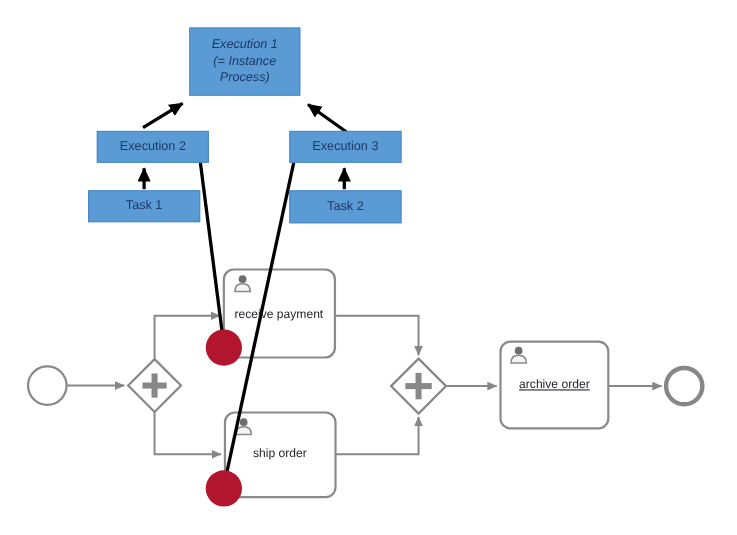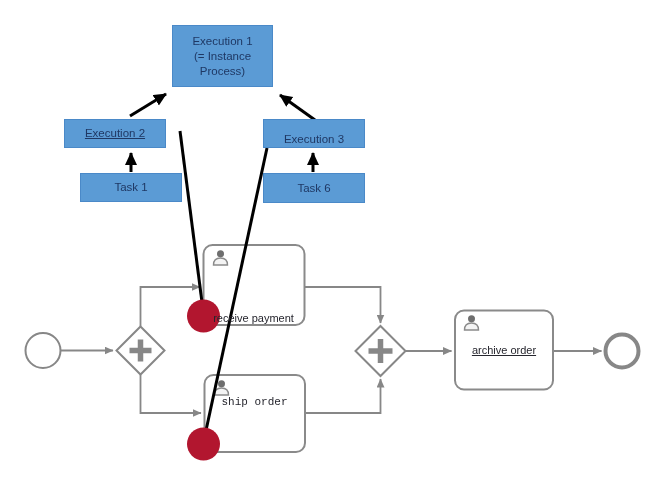--- a/index.html
+++ b/index.html
@@ -82,39 +82,39 @@
     <line x1="130" y1="116" x2="166" y2="94" stroke="#000000" stroke-width="3" marker-end="url(#blackArrow)"></line>
     <line x1="315" y1="120" x2="280" y2="95" stroke="#000000" stroke-width="3" marker-end="url(#blackArrow)"></line>
 
     <line x1="180" y1="131" x2="203.5" y2="314" stroke="#000000" stroke-width="3"></line>
     <line x1="267" y1="148" x2="203.5" y2="442" stroke="#000000" stroke-width="3"></line>
 
     <circle cx="203.5" cy="316" r="16.5" fill="#b2162f"></circle>
     <circle cx="203.5" cy="444" r="16.5" fill="#b2162f"></circle>
   </svg>
 
-  <div class="bluebox" style="left:172px;top:25px;width:101px;height:62px;">
+  <div class="bluebox" style="left:172px;top:25px;width:101px;height:62px;font-style:italic;">
     <div>Execution 1</div>
     <div>(= Instance</div>
     <div>Process)</div>
   </div>
 
-  <div class="bluebox" style="left:64px;top:119px;width:102px;height:29px;text-decoration:underline;">
+  <div class="bluebox" style="left:88px;top:119px;width:102px;height:29px;">
     <div>Execution 2</div>
   </div>
 
-  <div class="bluebox" style="left:263px;top:119px;width:102px;height:29px;justify-content:flex-end;">
+  <div class="bluebox" style="left:263px;top:119px;width:102px;height:29px;">
     <div>Execution 3</div>
   </div>
 
   <div class="bluebox" style="left:80px;top:173px;width:102px;height:29px;">
     <div>Task 1</div>
   </div>
 
   <div class="bluebox" style="left:263px;top:173px;width:102px;height:30px;">
-    <div>Task 6</div>
+    <div>Task 2</div>
   </div>
 
-  <div class="tasklabel" style="left:203px;top:280px;width:101px;margin-top:32px;">receive payment</div>
-  <div class="tasklabel" style="left:204px;top:396px;width:101px;font-family:Liberation Mono, monospace;">ship order</div>
+  <div class="tasklabel" style="left:203px;top:280px;width:101px;">receive payment</div>
+  <div class="tasklabel" style="left:204px;top:406px;width:101px;">ship order</div>
   <div class="tasklabel" style="left:455px;top:344px;width:98px;text-decoration:underline;">archive order</div>
 
 </div>
 
 </body></html>

